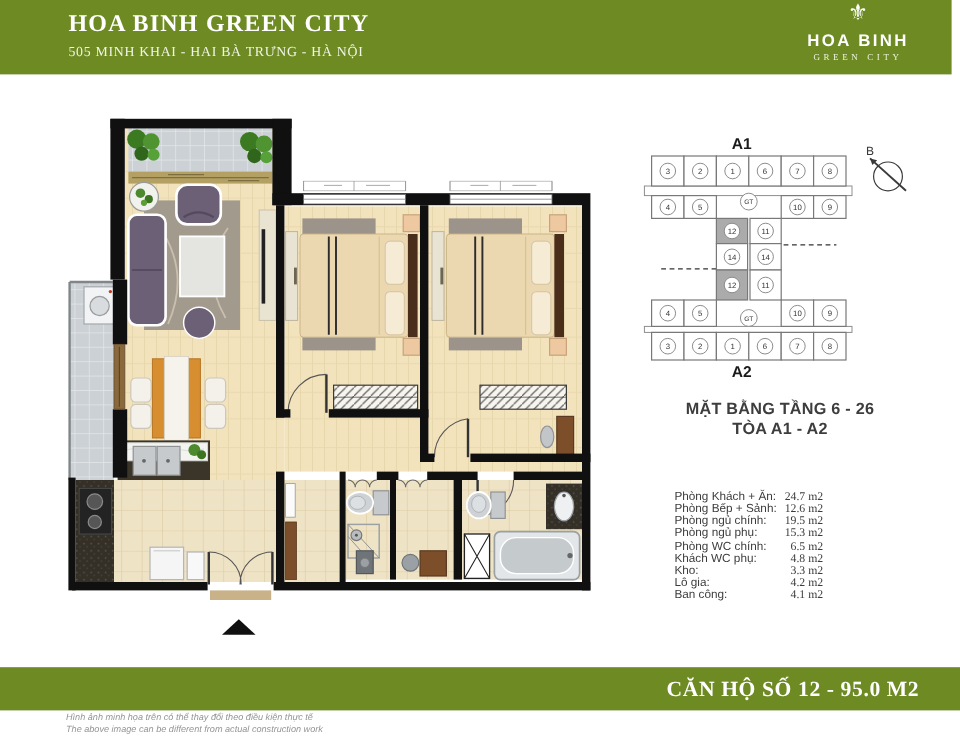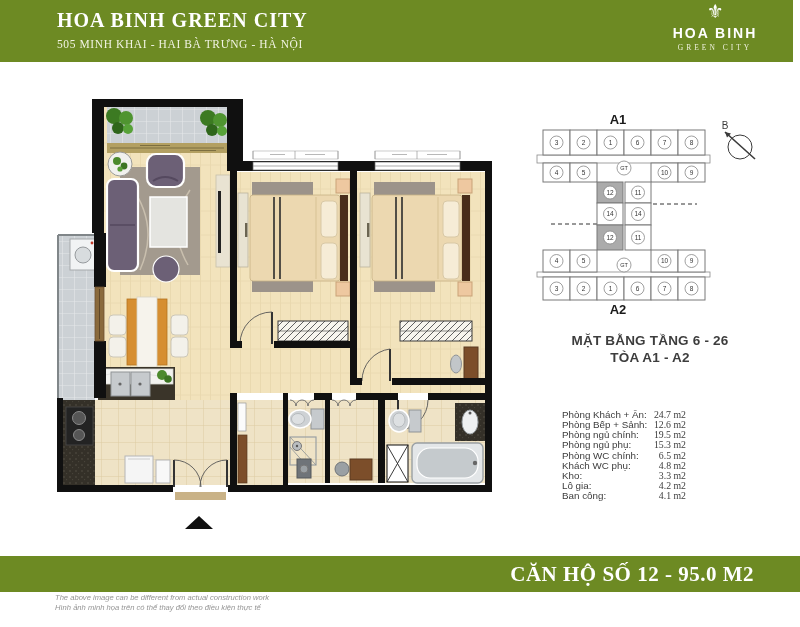--- a/index.html
+++ b/index.html
@@ -22,22 +22,22 @@
 
   
   .plan-info{left:535px;top:332px;width:230px;text-align:center;color:#3d3d3d;
              font-size:13.5px;font-weight:bold;line-height:17px;letter-spacing:.2px;}
   .room-table{left:562px;top:381px;width:124px;color:#3c3c3c;font-size:9.8px;line-height:10.15px;margin-top:29px;}
   .rt-row{display:flex;justify-content:space-between;white-space:nowrap;}
   .rt-row .v{text-align:right;font-family:Liberation Serif, serif;}
 
   
   .banner{left:0;top:556px;width:800px;height:36px;color:#fff;
-          font-family:"Liberation Serif","DejaVu Serif",serif;font-size:21px;font-weight:bold;
-          line-height:36px;text-align:right;padding-right:46px;box-sizing:border-box;
+          font-family:"Liberation Serif","DejaVu Serif",serif;font-size:18px;font-weight:bold;
+          line-height:36px;text-align:right;padding-right:34px;box-sizing:border-box;
           letter-spacing:.5px;}
   .disclaimer{left:55px;top:593px;width:320px;color:#949494;font-size:7.6px;
               font-style:italic;line-height:10px;}
 </style>
 </head>
 <body>
 
 <div class="page">
 
   <div class="abs header" style="background:#6d8a23;">
@@ -420,17 +420,17 @@
         <span class="v">4.2 m2</span>
       </div>
       <div class="rt-row">
         <span>Ban công:</span>
         <span class="v">4.1 m2</span>
       </div>
     </div>
 
   <div class="abs banner" style="background:#6d8a23;">CĂN HỘ SỐ 12 - 95.0 M2</div>
   <div class="abs disclaimer">
+    <div>Hình ảnh minh họa trên có thể thay đổi theo điều kiện thực tế</div>
     <div>The above image can be different from actual construction work</div>
-    <div>Hình ảnh minh họa trên có thể thay đổi theo điều kiện thực tế</div>
   </div>
 
 </div>
 
 </body></html>

